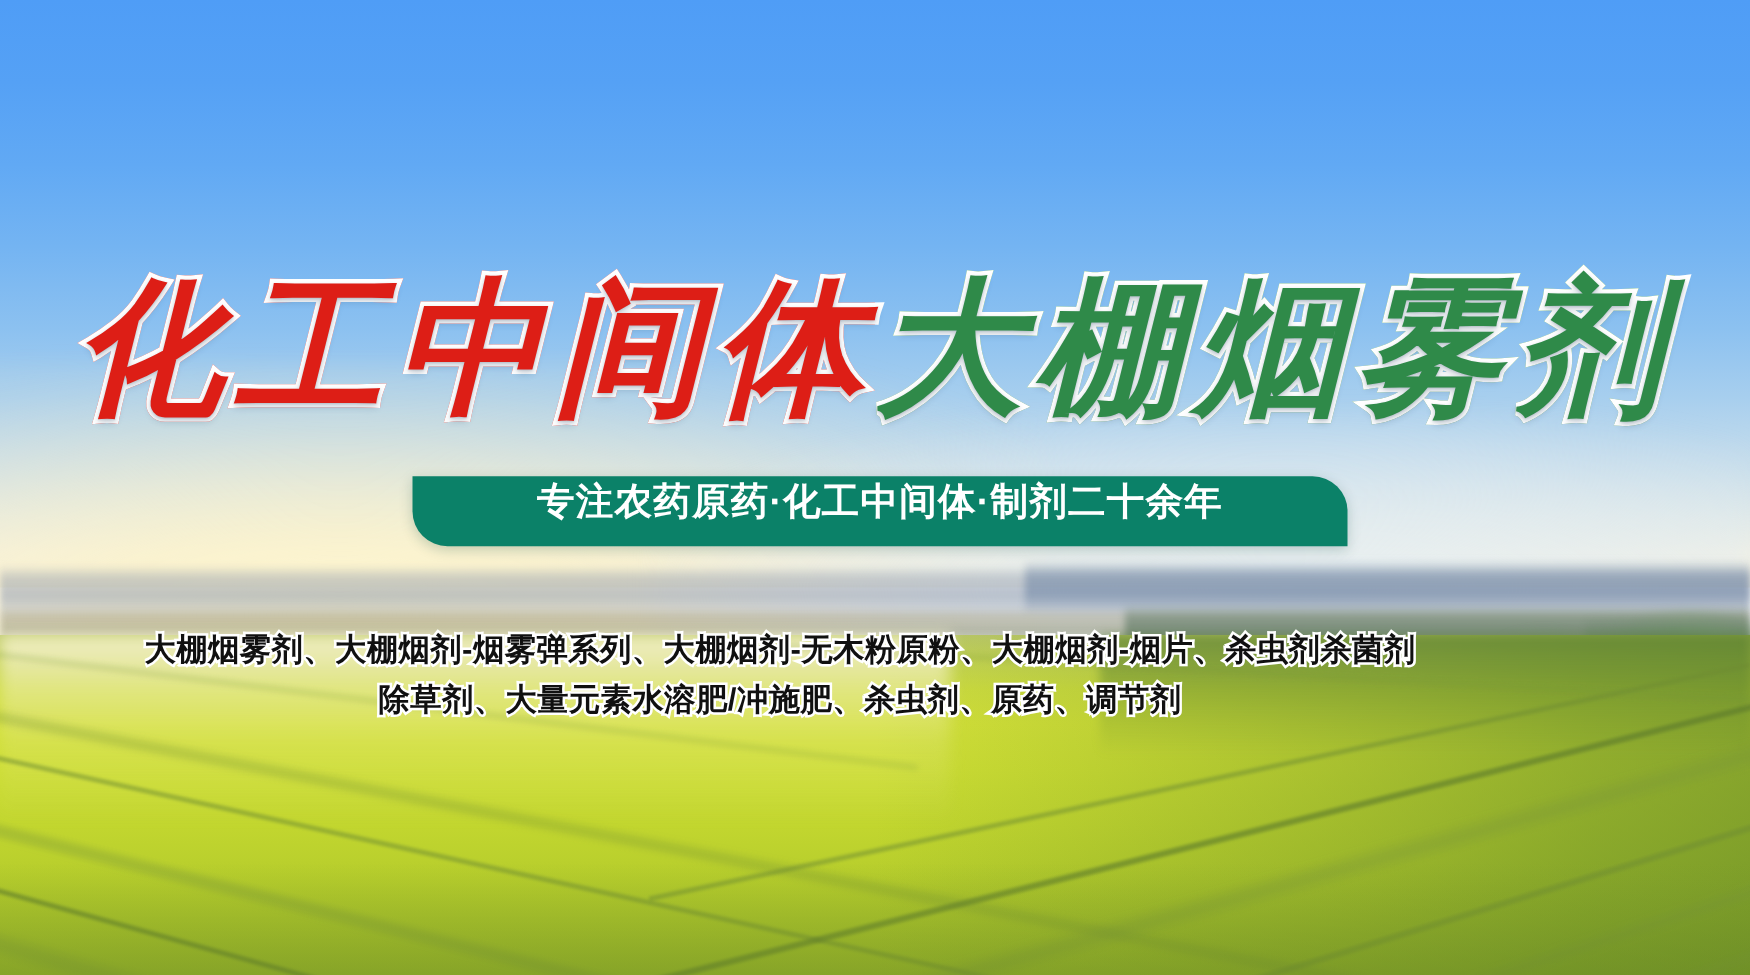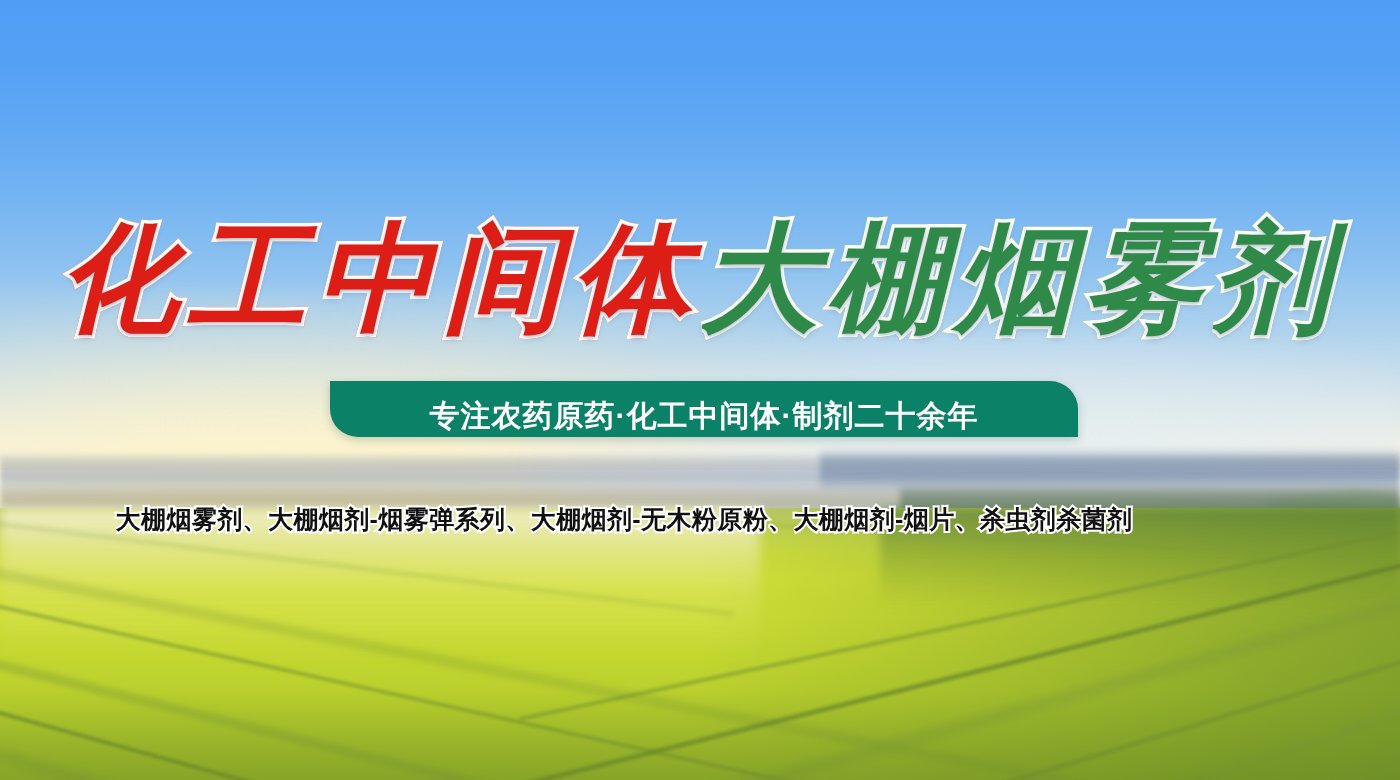--- a/index.html
+++ b/index.html
@@ -270,21 +270,21 @@
   
   .subtitle-pill {
     position: absolute;
     left: 330px;
     top: 381px;
     width: 748px;
     height: 56px;
     background: #0b8168;
     border-radius: 0 28px 0 28px;
     display: flex;
-    align-items: flex-end;
+    align-items: flex-start;
     justify-content: center;
     box-shadow: 0 3px 10px rgba(10,70,60,0.22);
   }
   .subtitle-text {
     color: #ffffff;
     font-size: 30px;
     font-weight: bold;
     letter-spacing: 1px;
     white-space: nowrap;
     font-family: "Liberation Sans", "DejaVu Sans", sans-serif;
@@ -351,14 +351,15 @@
 
   <div class="headline">
     <span class="red">化工中间体</span><span class="green">大棚烟雾剂</span>
   </div>
 
   <div class="subtitle-pill">
     <div class="subtitle-text">专注农药原药·化工中间体·制剂二十余年</div>
   </div>
 
   <div class="desc desc-1">大棚烟雾剂、大棚烟剂-烟雾弹系列、大棚烟剂-无木粉原粉、大棚烟剂-烟片、杀虫剂杀菌剂</div>
+  <div class="desc desc-2">除草剂、大量元素水溶肥/冲施肥、杀虫剂、原药、调节剂</div>
 
 </div>
 
 </body></html>

